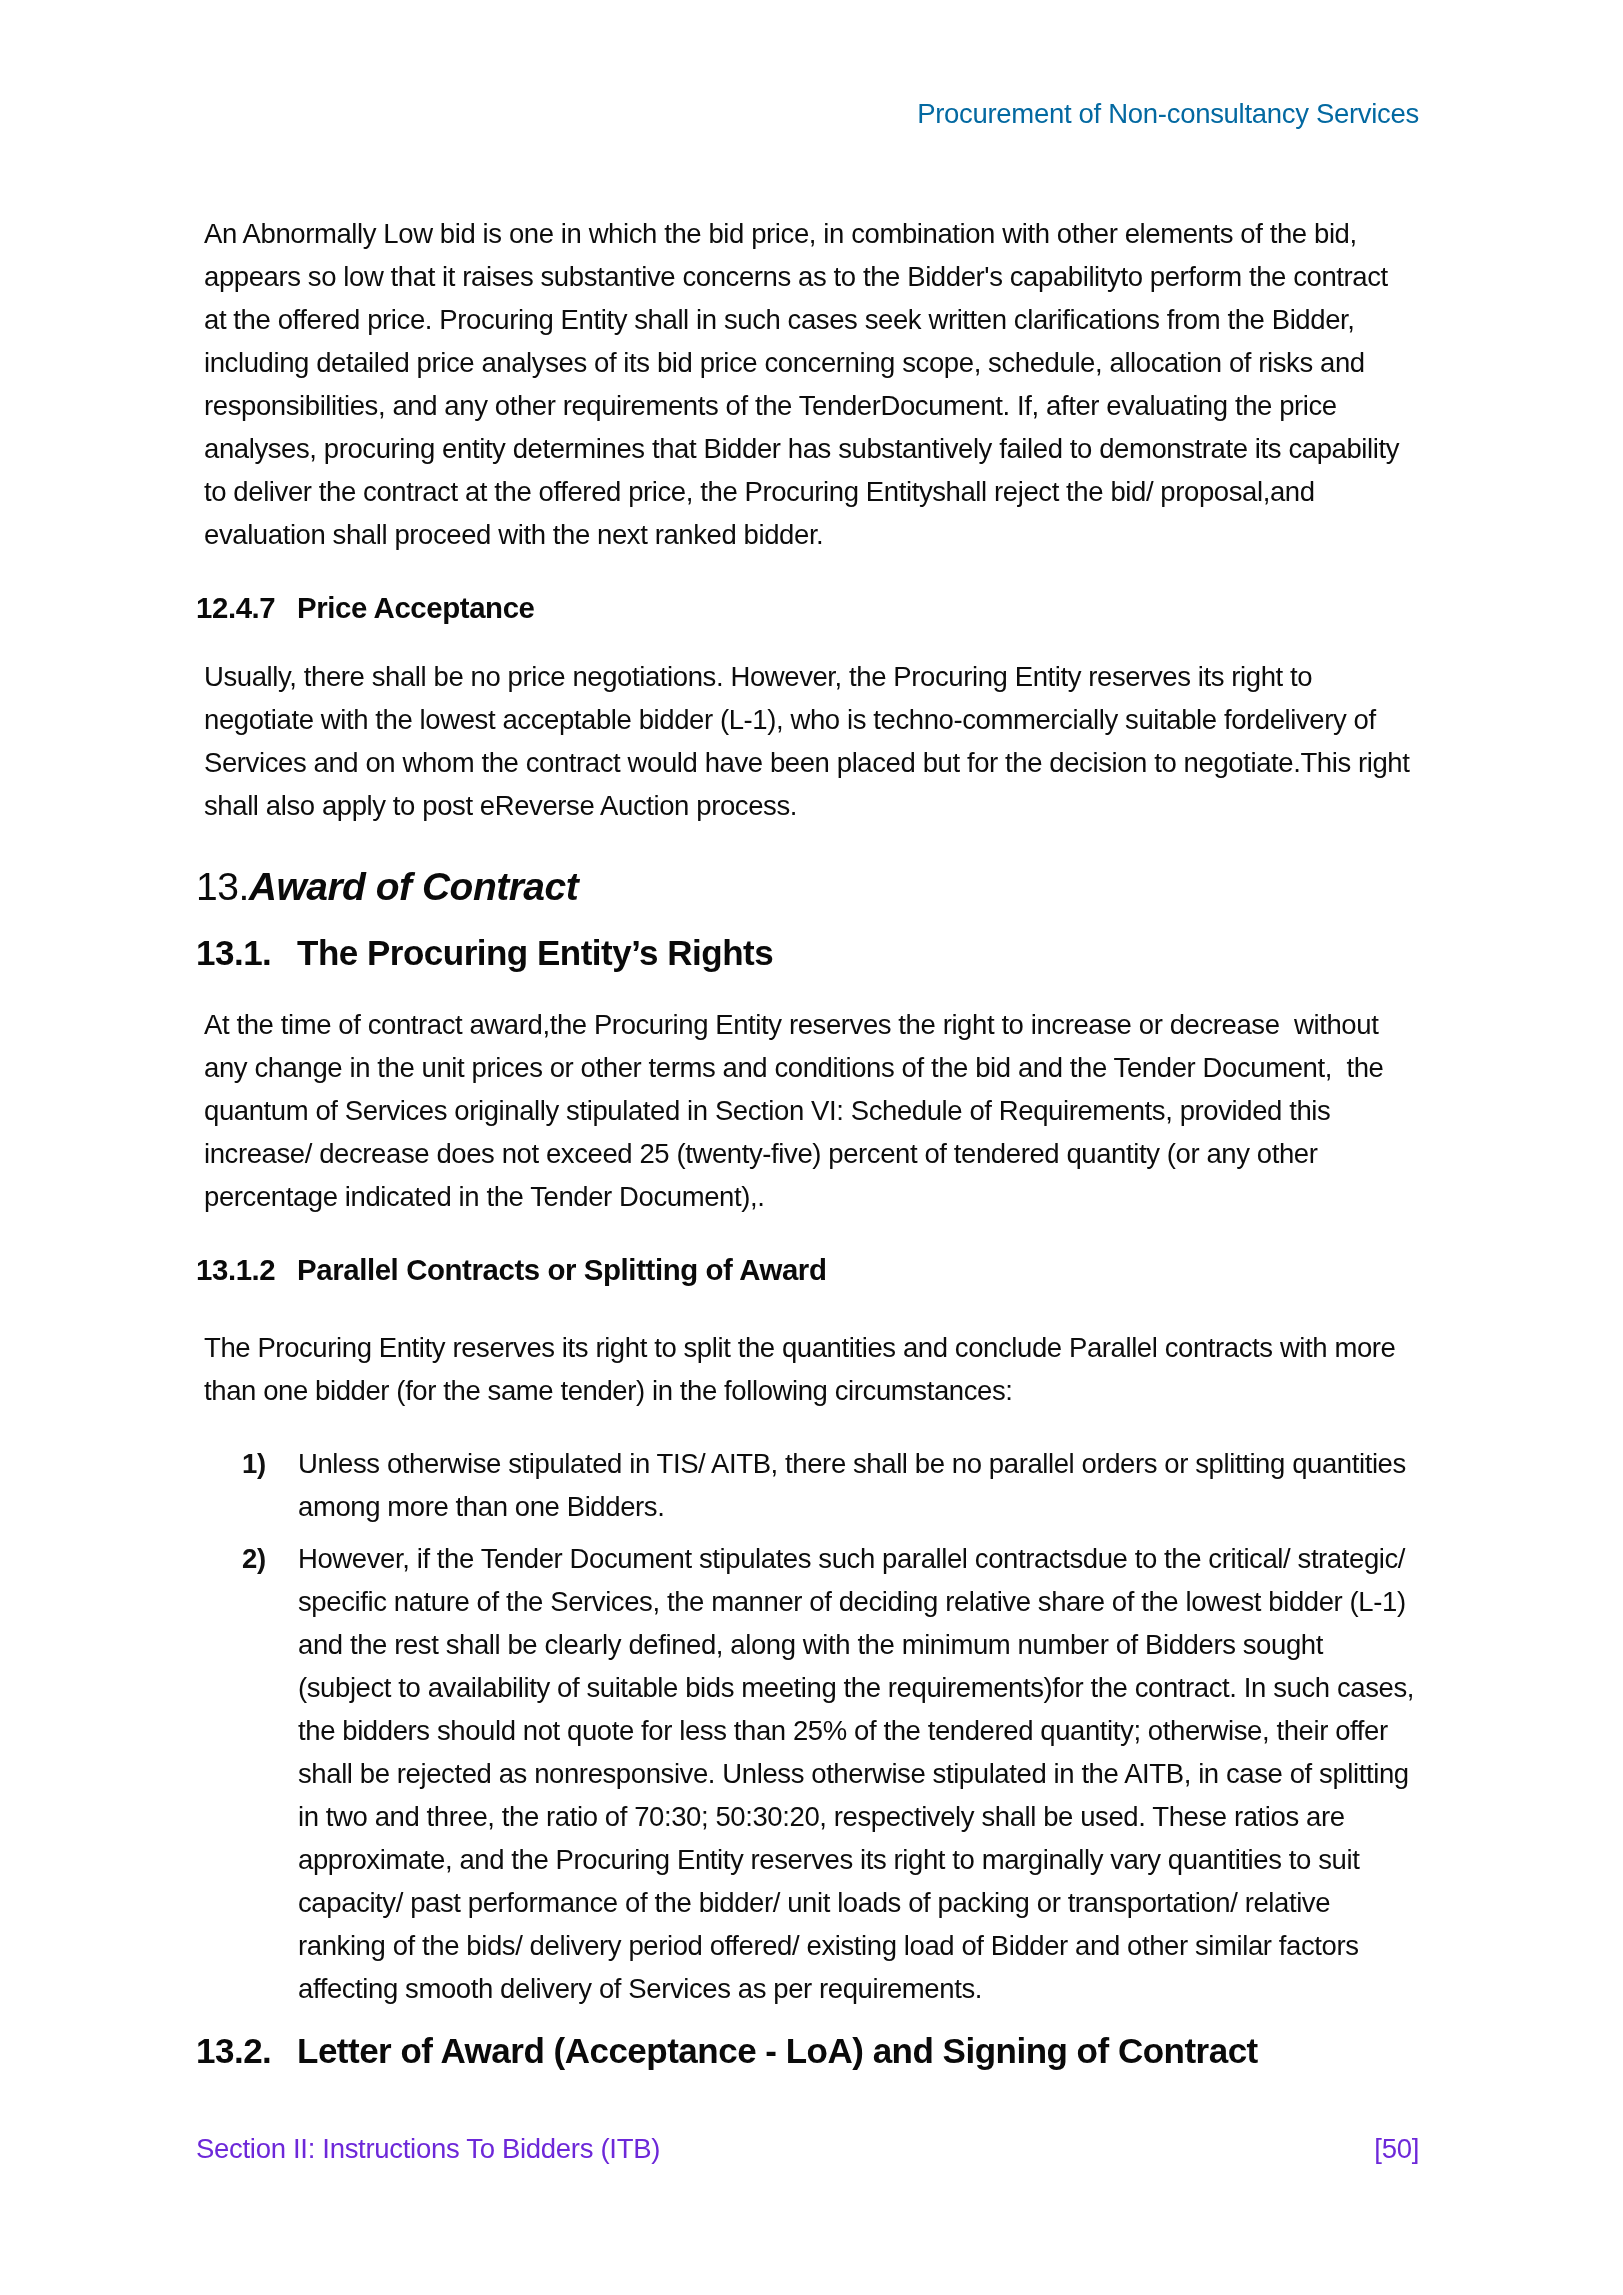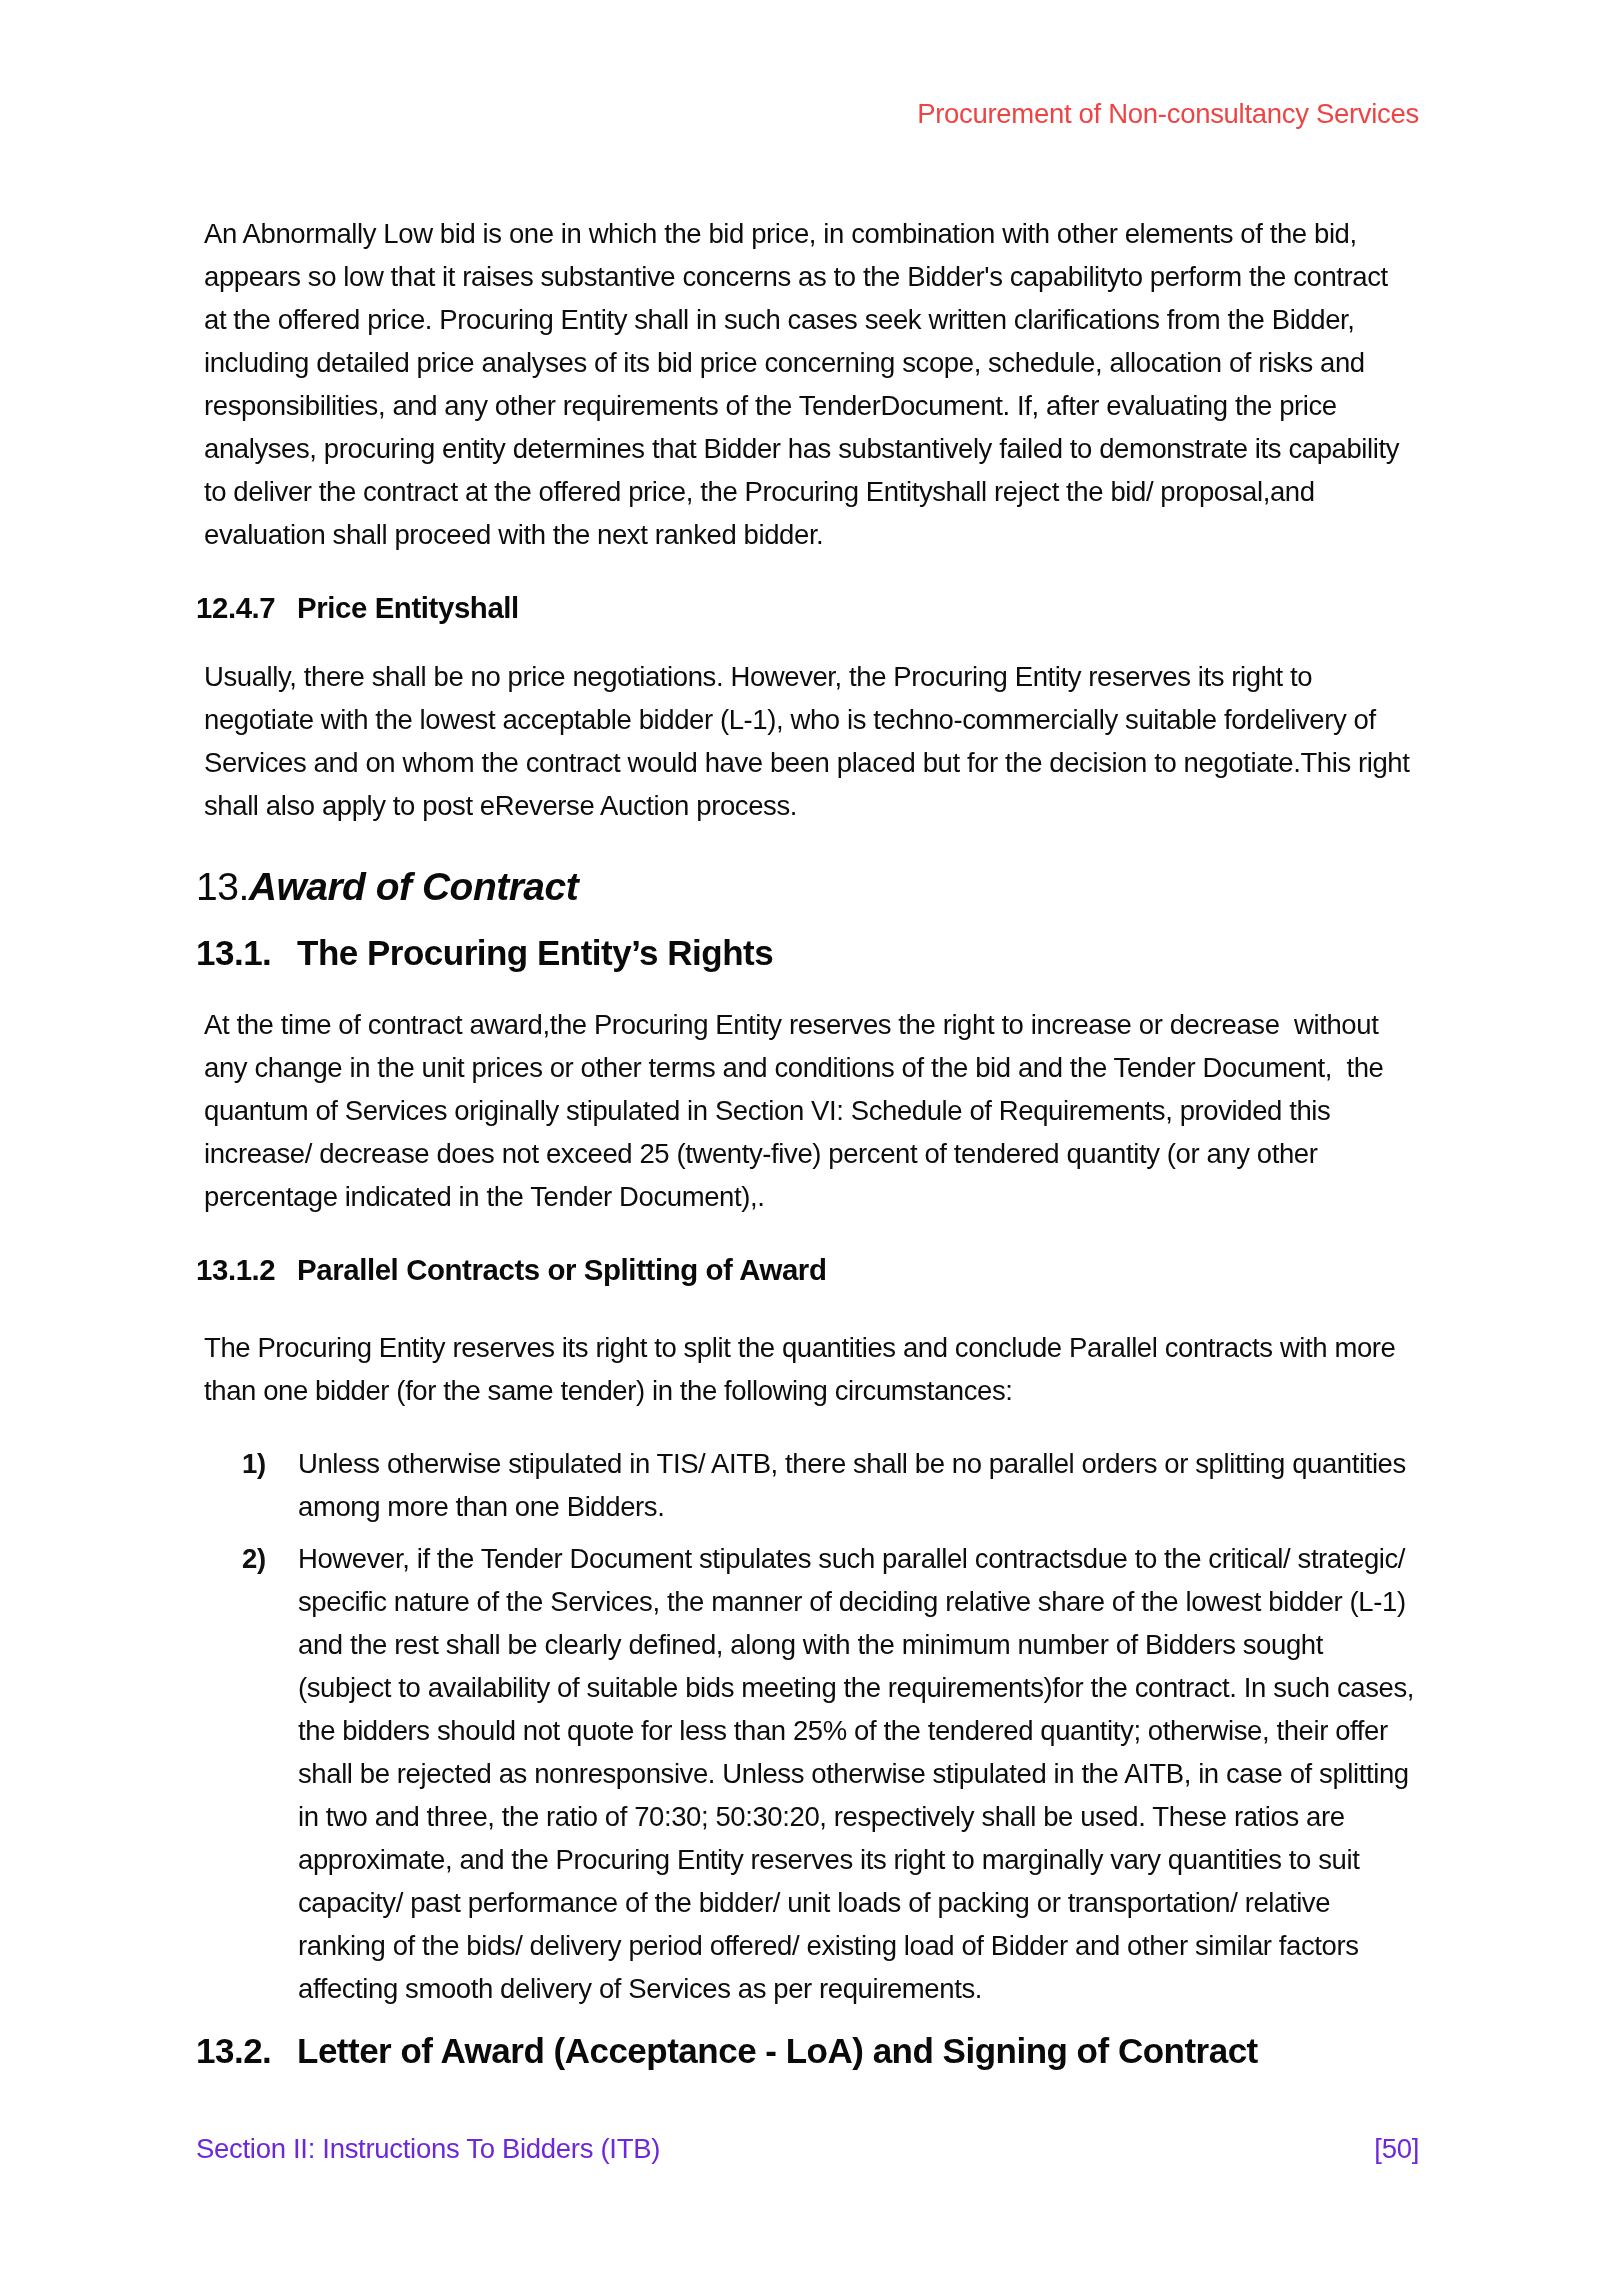--- a/index.html
+++ b/index.html
@@ -18,21 +18,21 @@
   }
   .running-header {
     position: absolute;
     top: 97px;
     left: 196px;
     right: 204px;
     text-align: right;
     font-size: 27.5px;
     line-height: 34px;
     letter-spacing: -0.3px;
-    color: #ef4444;
+    color: #0369a1;
   }
   .content {
     position: absolute;
     top: 0;
     left: 196px;
     right: 204px;
     padding-top: 204px;
   }
   .para {
     margin: 8px;
@@ -118,21 +118,21 @@
 <body>
 
 <div class="page">
 
   <div class="running-header">Procurement of Non-consultancy Services</div>
 
   <div class="content">
 
     <p class="para">An Abnormally Low bid is one in which the bid price, in combination with other elements of the bid, appears so low that it raises substantive concerns as to the Bidder's capabilityto perform the contract at the offered price. Procuring Entity shall in such cases seek written clarifications from the Bidder, including detailed price analyses of its bid price concerning scope, schedule, allocation of risks and responsibilities, and any other requirements of the TenderDocument. If, after evaluating the price analyses, procuring entity determines that Bidder has substantively failed to demonstrate its capability to deliver the contract at the offered price, the Procuring Entityshall reject the bid/ proposal,and evaluation shall proceed with the next ranked bidder.</p>
 
-    <h4 class="h-sub"><span class="sec-num">12.4.7</span><span class="sec-title">Price Entityshall</span></h4>
+    <h4 class="h-sub"><span class="sec-num">12.4.7</span><span class="sec-title">Price Acceptance</span></h4>
 
     <p class="para gap-after-head">Usually, there shall be no price negotiations. However, the Procuring Entity reserves its right to negotiate with the lowest acceptable bidder (L-1), who is techno-commercially suitable fordelivery of Services and on whom the contract would have been placed but for the decision to negotiate.This right shall also apply to post eReverse Auction process.</p>
 
     <h1 class="h-main"><span class="sec-num">13.</span><span class="sec-title">Award of Contract</span></h1>
 
     <h2 class="h-second"><span class="sec-num">13.1.</span><span class="sec-title">The Procuring Entity’s Rights</span></h2>
 
 
     <p class="para gap-after-head">At the time of contract award,the Procuring Entity reserves the right to increase or decrease  without any change in the unit prices or other terms and conditions of the bid and the Tender Document,  the quantum of Services originally stipulated in Section VI: Schedule of Requirements, provided this increase/ decrease does not exceed 25 (twenty-five) percent of tendered quantity (or any other percentage indicated in the Tender Document),.</p>
 

